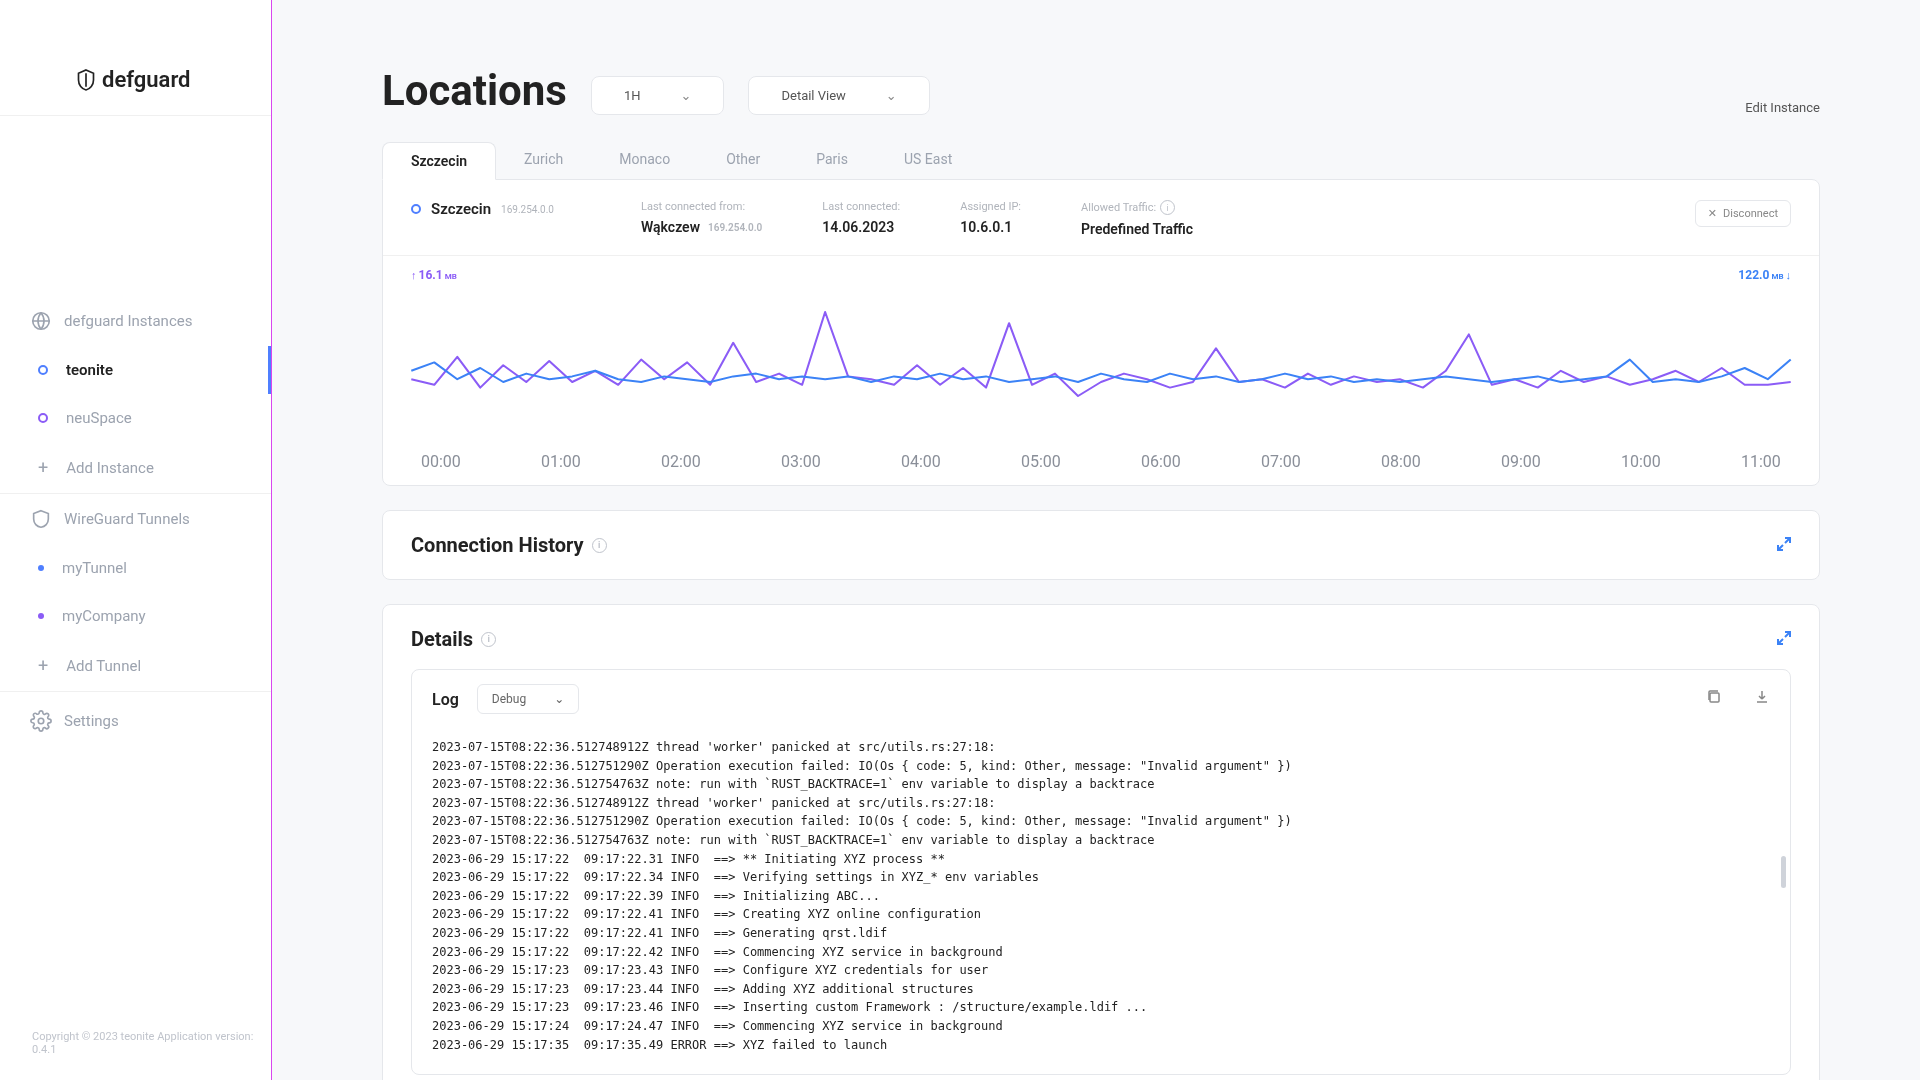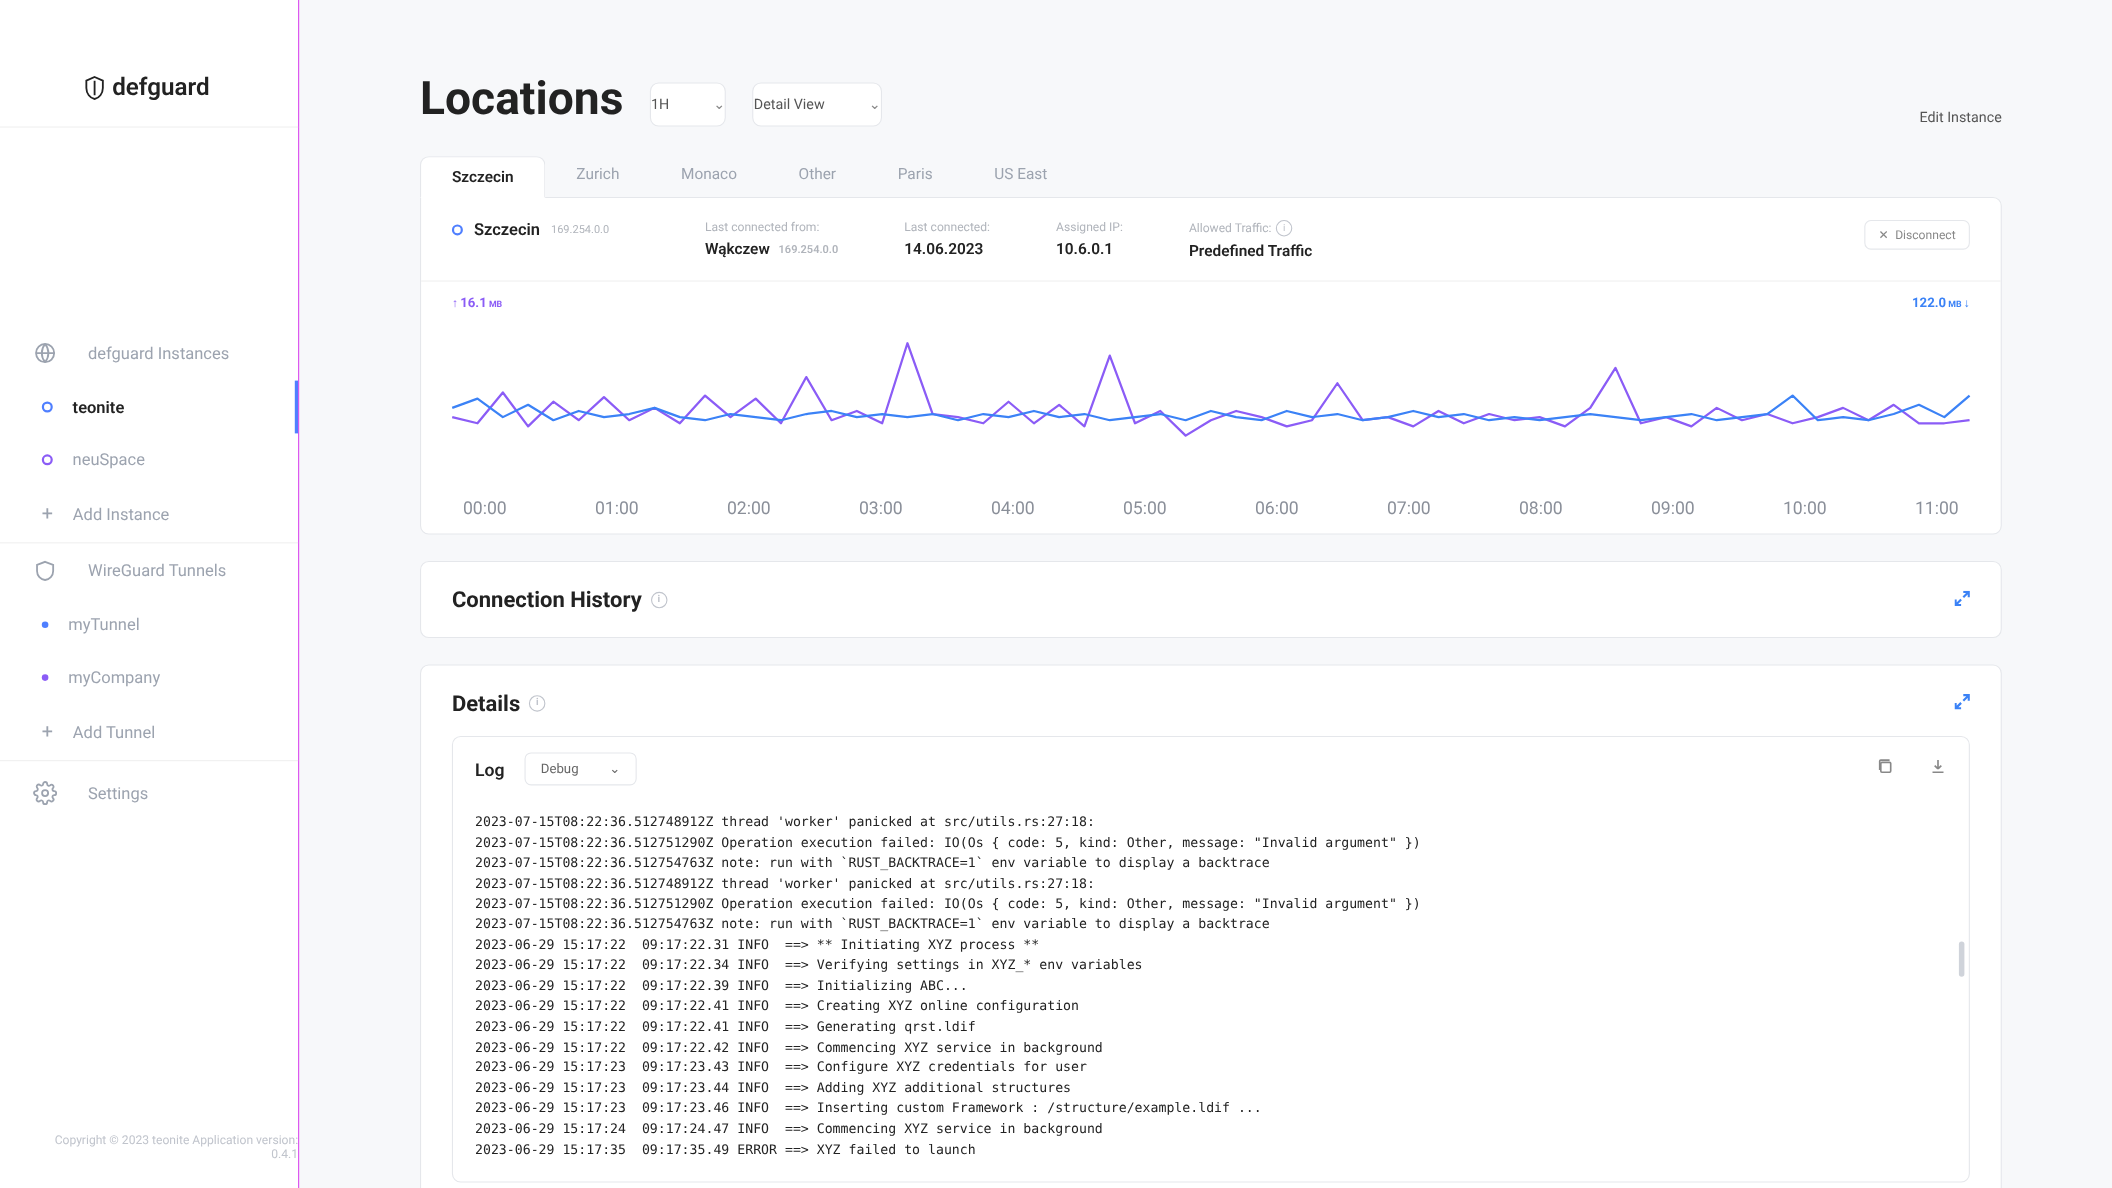--- a/index.html
+++ b/index.html
@@ -6,39 +6,39 @@
     body { background: #f7f8fa; color: #222; width: 1920px; height: 1080px; overflow: hidden; }
     .app { display: flex; height: 100%; }
 
     
     .sidebar { width: 272px; background: #fff; display: flex; flex-direction: column; border-right: 1px solid #d946ef; }
     .logo { padding: 44px 0 0 76px; display: flex; align-items: center; gap: 6px; font-size: 22px; font-weight: 600; height: 115px; }
     .logo-icon { width: 20px; height: 24px; }
     .nav-section { margin-top: 180px; }
     .nav-section.second { margin-top: 134px; }
     .nav-section.third { margin-top: 186px; }
-    .nav-header { display: flex; align-items: center; gap: 28px; padding: 14px 0 14px 30px; color: #9ca3af; font-size: 15px; }
+    .nav-header { display: flex; align-items: center; gap: 12px; padding: 14px 0 14px 30px; color: #9ca3af; font-size: 15px; }
     .nav-header svg { width: 22px; height: 22px; }
     .nav-item { display: flex; align-items: center; gap: 18px; padding: 15px 0 15px 38px; cursor: pointer; color: #9ca3af; font-size: 15px; position: relative; }
     .nav-item.active { color: #222; font-weight: 600; }
     .nav-item.active::after { content: ''; position: absolute; right: 0; top: 0; bottom: 0; width: 3px; background: #4f7fff; }
     .nav-dot { width: 10px; height: 10px; border-radius: 50%; display: inline-block; }
     .nav-dot.blue { border: 2px solid #4f7fff; background: #fff; }
     .nav-dot.purple { border: 2px solid #8b5cf6; background: #fff; }
     .nav-dot.blue-solid { background: #4f7fff; width: 6px; height: 6px; }
     .nav-dot.purple-solid { background: #8b5cf6; width: 6px; height: 6px; }
     .nav-plus { color: #9ca3af; font-size: 18px; }
-    .sidebar-footer { margin-top: auto; padding: 0 0 24px 44px; color: #c0c4cc; font-size: 11px; text-align: right; }
+    .sidebar-footer { margin-top: auto; padding: 0 0 24px 32px; color: #c0c4cc; font-size: 11px; }
     .divider { height: 1px; background: #f0f0f0; margin: 0; }
 
     
     .main { flex: 1; padding: 66px 100px 0 110px; overflow: auto; }
     .main-header { display: flex; align-items: flex-end; gap: 24px; margin-bottom: 26px; }
     .page-title { font-size: 42px; font-weight: 700; flex: 0 0 auto; }
-    .select { background: #fff; border: 1px solid #e5e7eb; border-radius: 8px; padding: 11px 0; display: flex; align-items: center; gap: 40px; font-size: 13px; cursor: pointer; color: #555; }
+    .select { background: #fff; border: 1px solid #e5e7eb; border-radius: 8px; padding: 11px 32px; display: flex; align-items: center; gap: 40px; font-size: 13px; cursor: pointer; color: #555; }
     .select .chev { margin-left: auto; color: #888; }
     .edit-instance { margin-left: auto; font-size: 13px; color: #555; cursor: pointer; }
 
     
     .tabs-row { display: flex; gap: 0; }
     .tab { padding: 10px 28px; font-size: 14px; color: #9ca3af; cursor: pointer; border-bottom: 1px solid transparent; }
     .tab.active { color: #222; font-weight: 600; background: #fff; border: 1px solid #e5e7eb; border-bottom-color: #fff; border-radius: 8px 8px 0 0; position: relative; top: 1px; }
 
     
     .panel { background: #fff; border: 1px solid #e5e7eb; border-radius: 8px; padding: 0; margin-bottom: 24px; }

